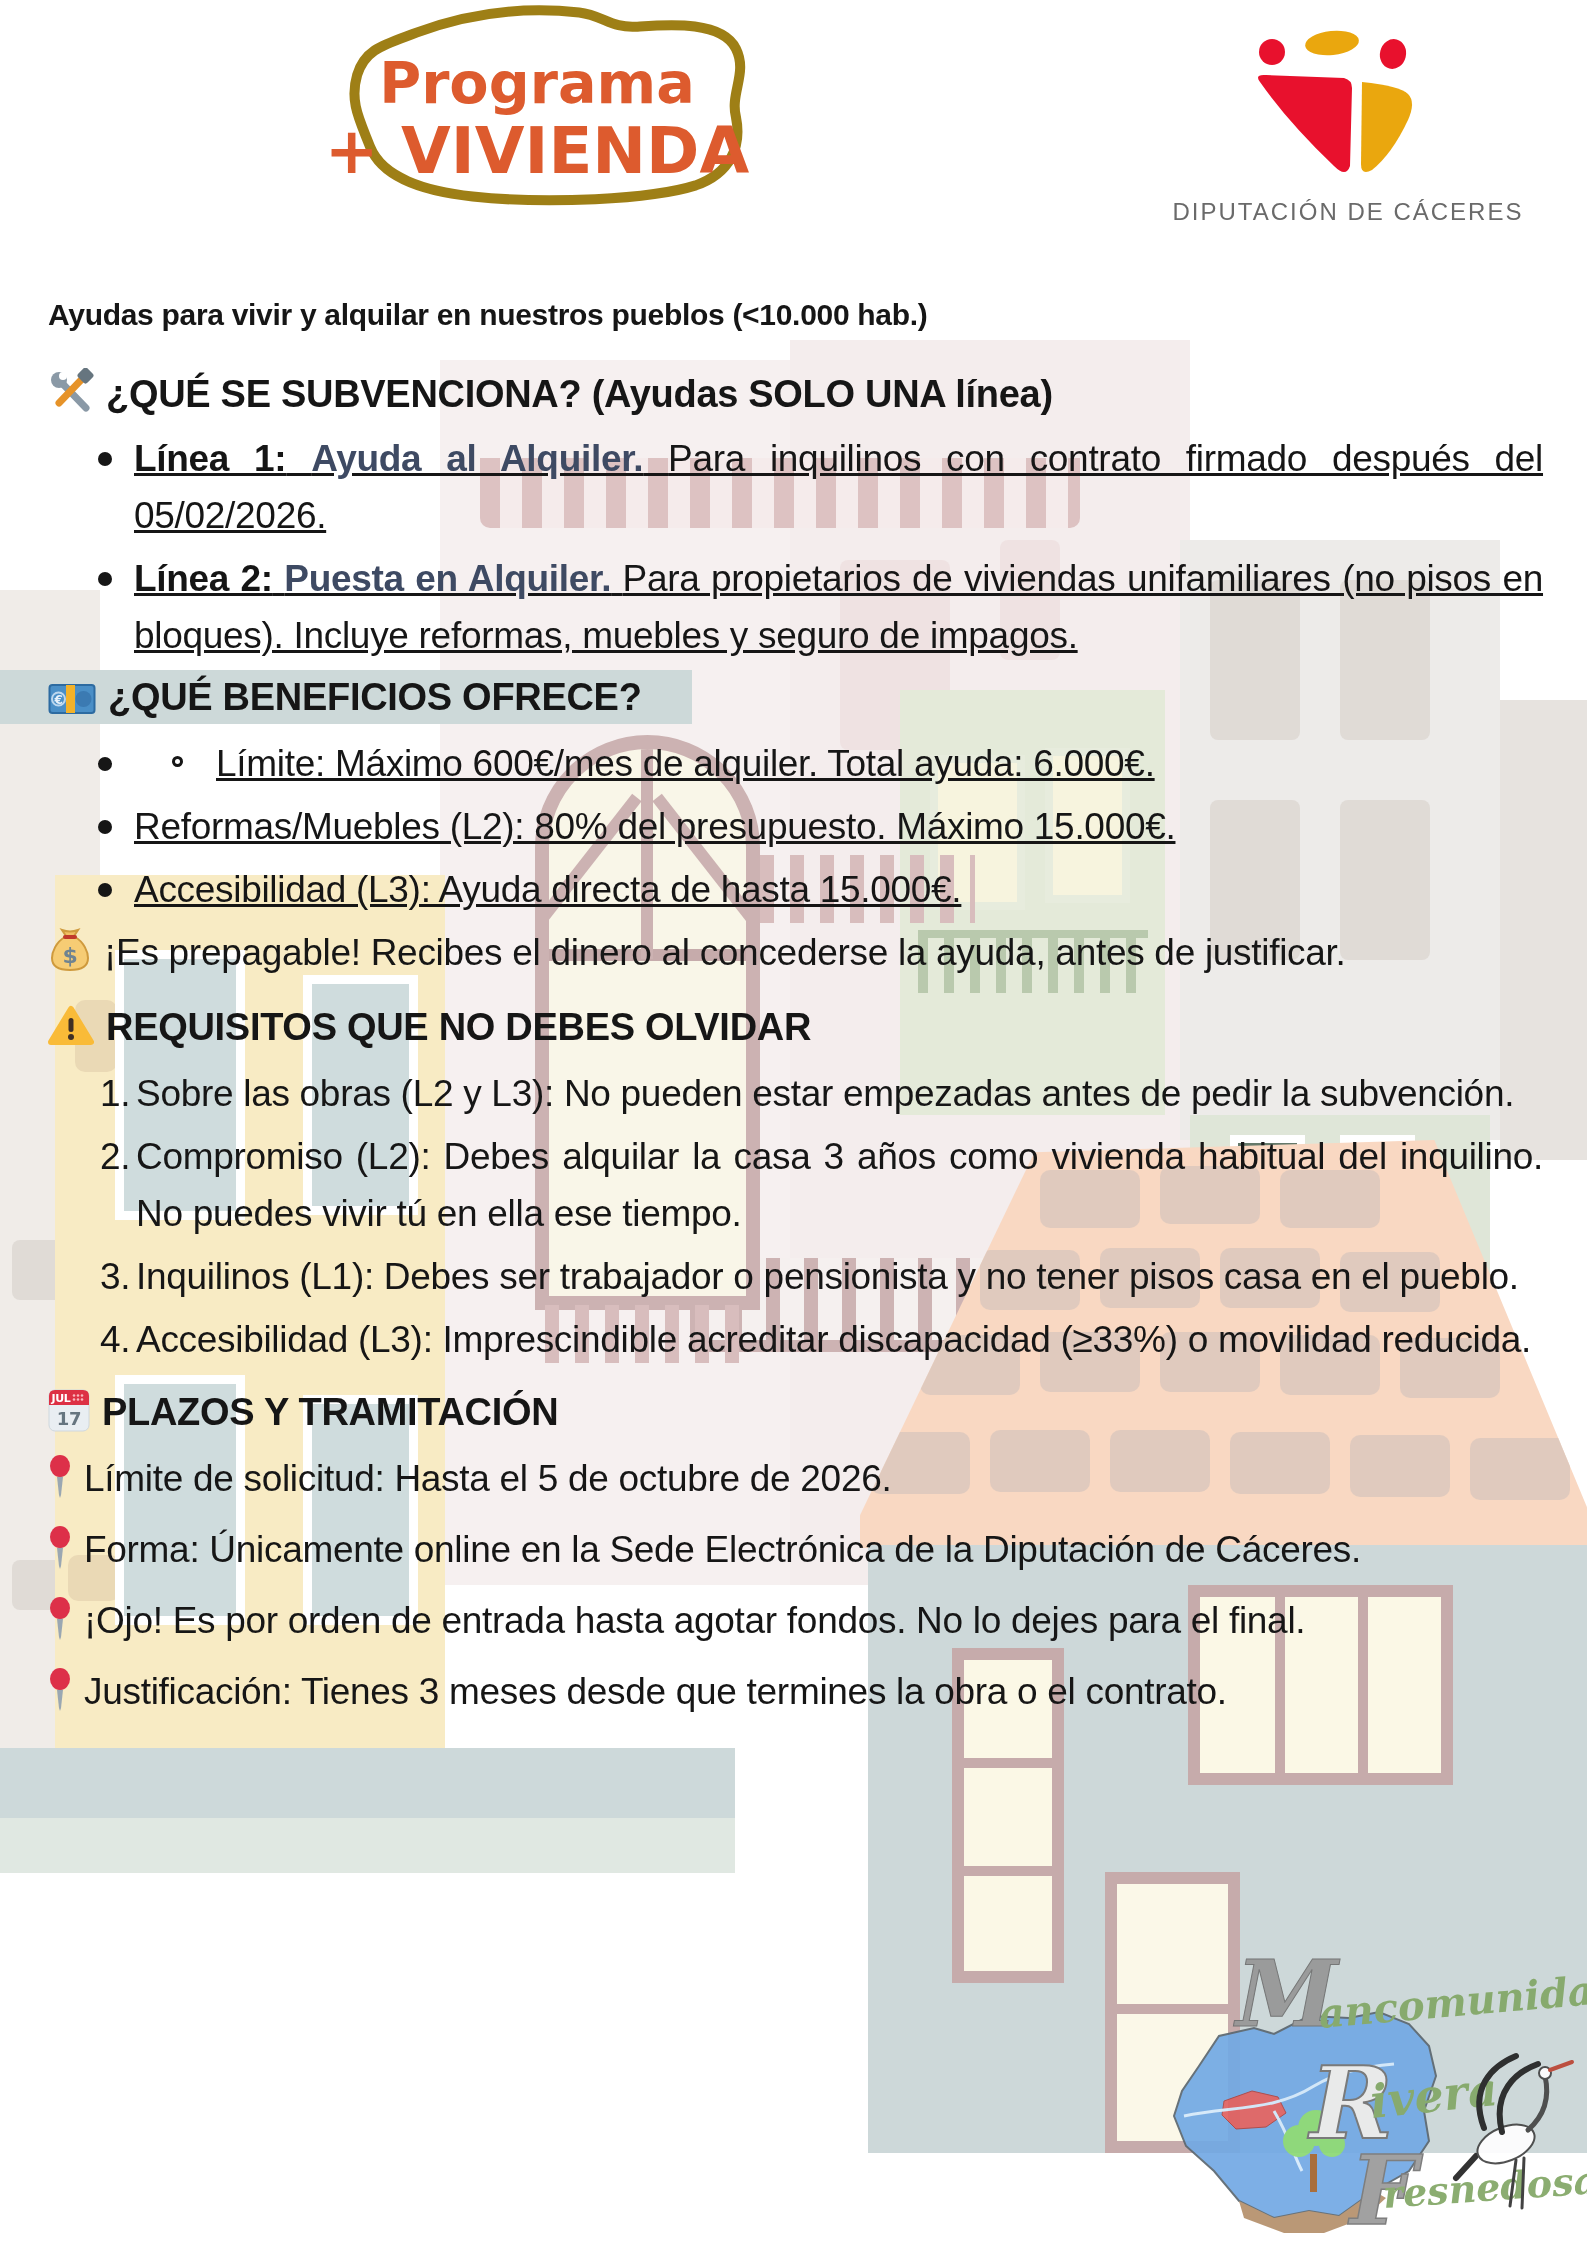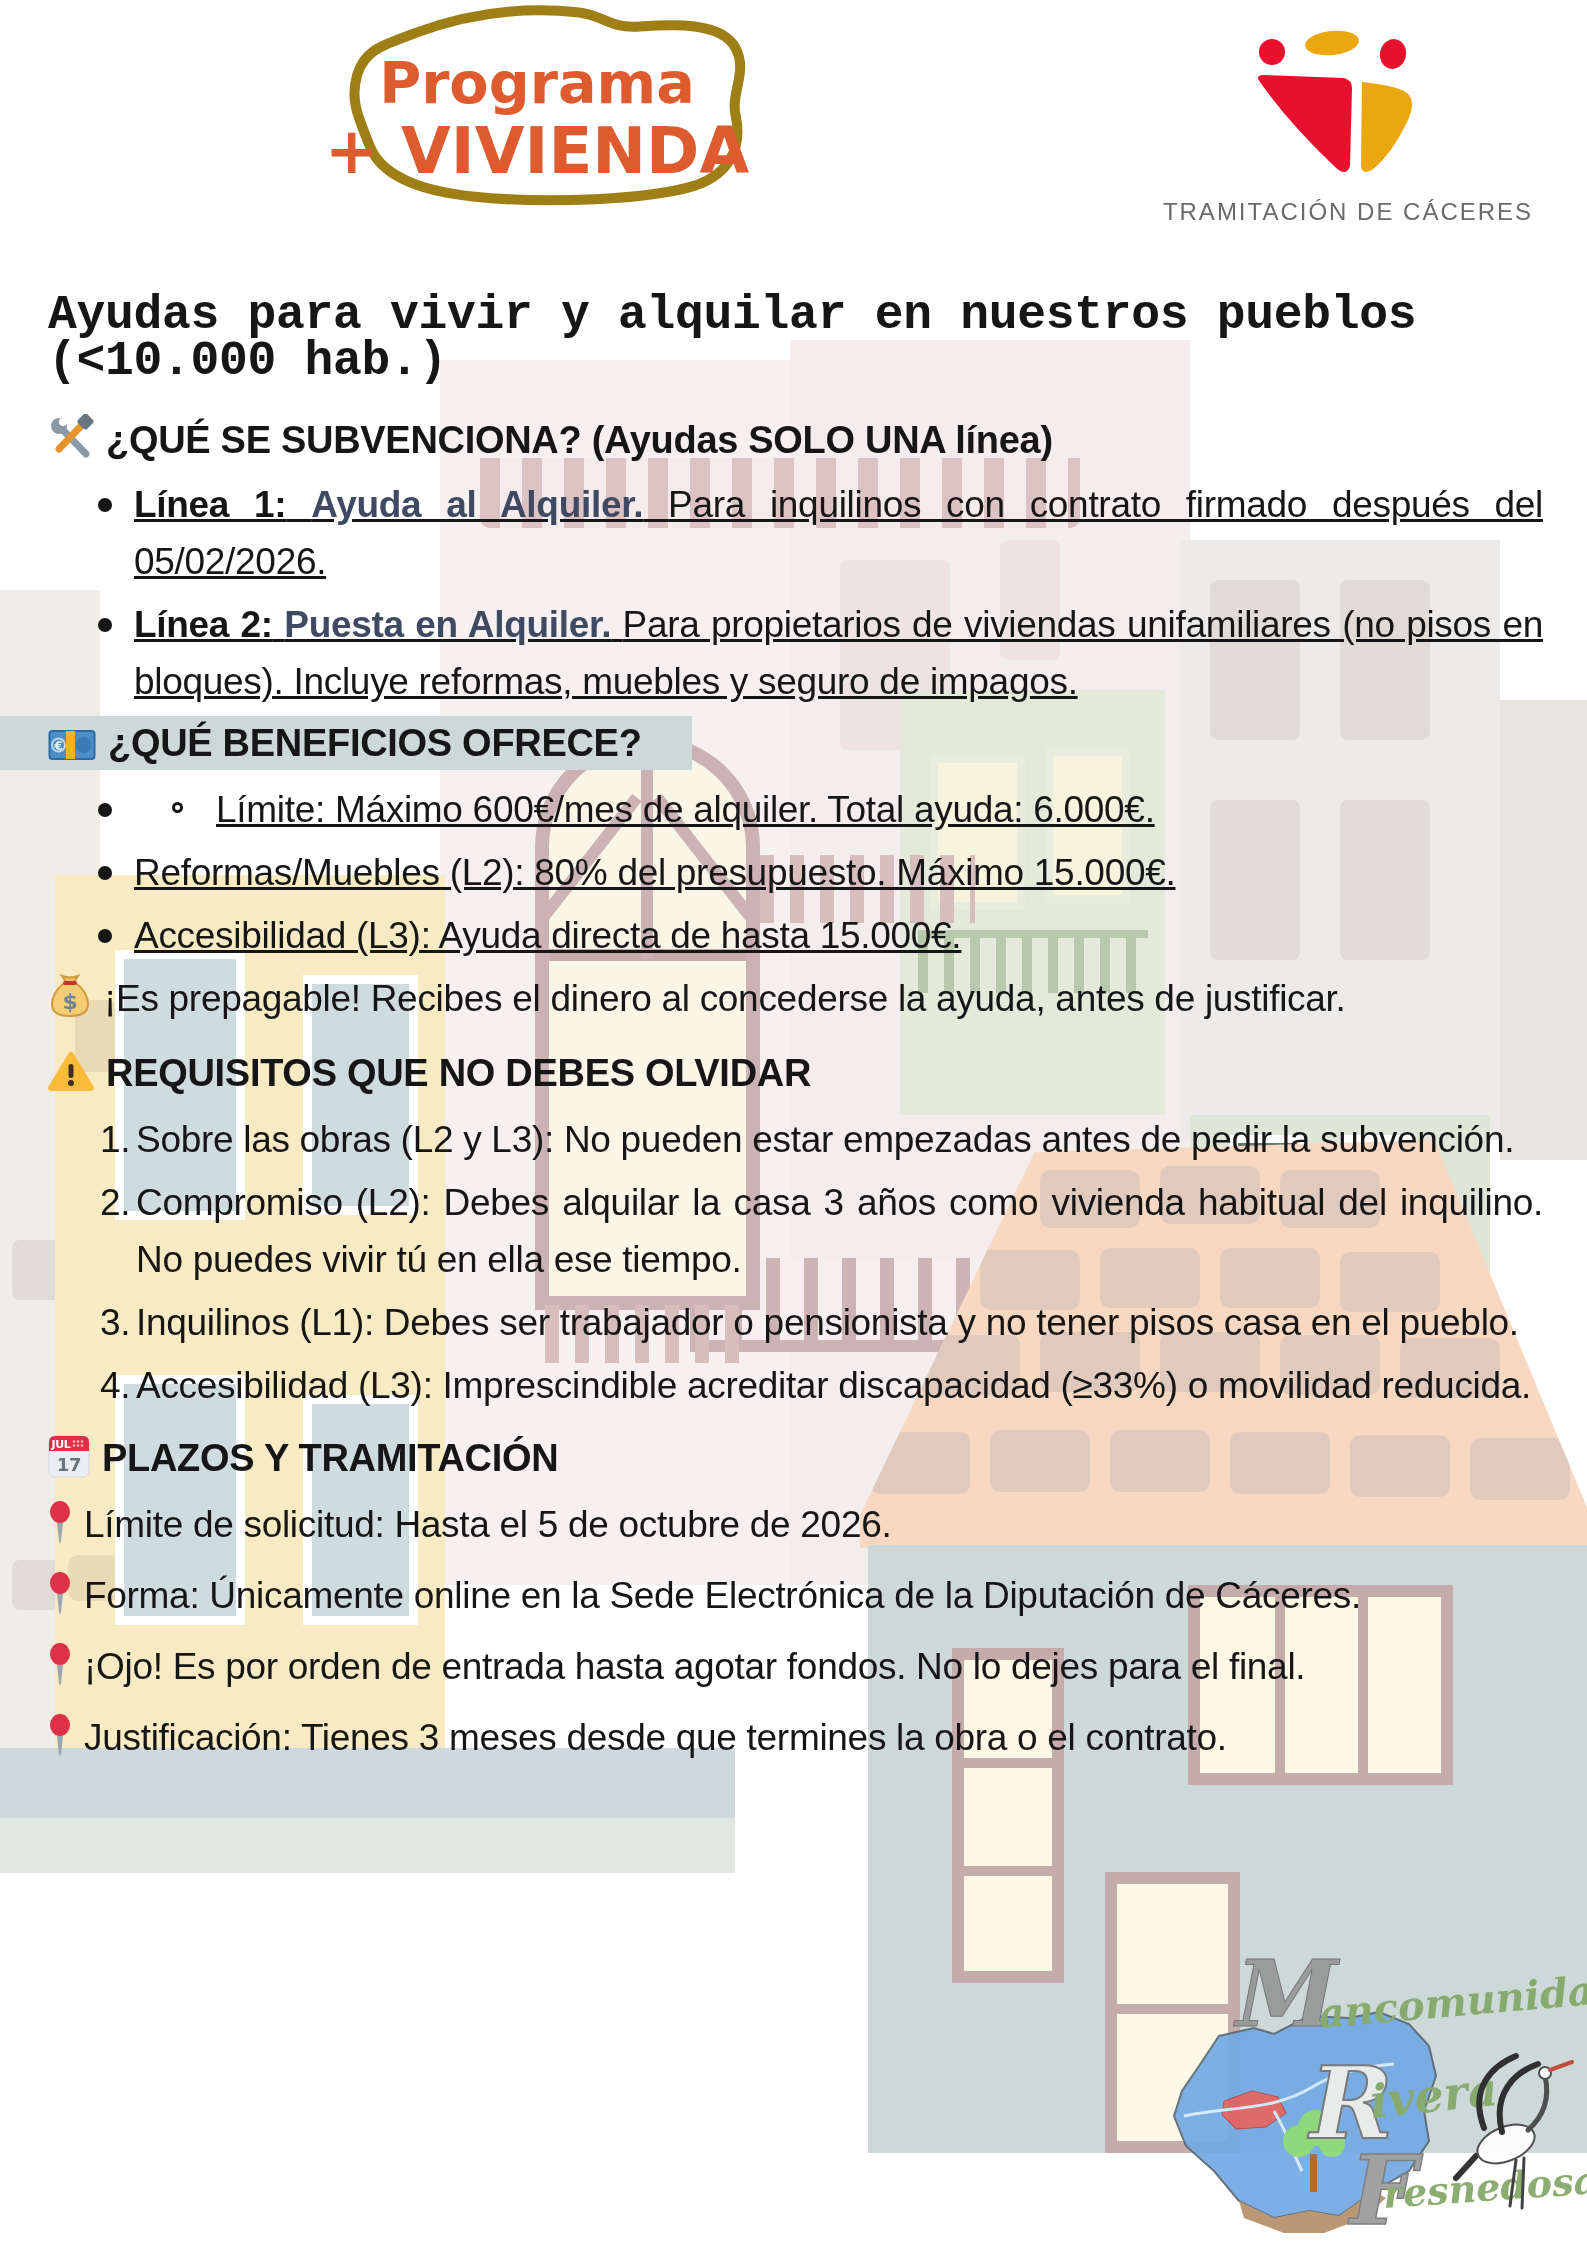--- a/index.html
+++ b/index.html
@@ -20,21 +20,21 @@
   .bar{background:#c6abab;}
   .spoke{background:#ccb2b2;}
   
   .badge{position:absolute;left:320px;top:4px;width:430px;height:202px;z-index:2;}
   .dipu-icon{position:absolute;left:1240px;top:26px;width:190px;height:150px;z-index:2;}
   .dipu-caption{position:absolute;left:1128px;top:198px;width:440px;text-align:center;
       font-size:24px;letter-spacing:2px;color:#6a6a6a;z-index:2;}
   
   .content{position:absolute;inset:0;z-index:1;box-sizing:border-box;
       padding:292px 44px 0 48px;font-size:37px;line-height:57px;letter-spacing:-0.3px;}
-  h1.title{font-size:48px;line-height:46px;font-weight:bold;margin:0 0 30px 0;font-family:Liberation Mono, monospace;}
+  h1.title{font-size:30px;line-height:46px;font-weight:bold;margin:0 0 30px 0;}
   h2.sec{font-size:38px;line-height:46px;font-weight:bold;margin:0 0 6px 0;position:relative;}
   h2.benef{margin-top:10px;margin-bottom:8px;}
   h2.benef::before{content:"";position:absolute;left:-48px;top:-4px;width:692px;height:54px;
       background:#cdd9d9;z-index:-1;}
   h2.req{margin-top:16px;margin-bottom:8px;}
   h2.plaz{margin-top:18px;margin-bottom:8px;}
   .icn{display:inline-block;vertical-align:-7px;margin-right:12px;}
   ul.dot{list-style:none;margin:0 0 6px 0;padding:0 0 0 48px;}
   ul.dot>li{position:relative;padding-left:38px;text-align:justify;margin:0 0 6px 0;text-decoration:underline;}
   ul.dot>li::before{content:"";position:absolute;left:2px;top:22px;width:14px;height:14px;
@@ -158,21 +158,21 @@
     </svg>
   </div>
 
   <svg class="dipu-icon" viewBox="0 0 190 150">
     <circle cx="32" cy="26" r="13" fill="#e8112d"></circle>
     <ellipse cx="92" cy="17" rx="27" ry="12" fill="#eaa70e" transform="rotate(-6 92 17)"></ellipse>
     <ellipse cx="153" cy="28" rx="13" ry="15" fill="#e8112d" transform="rotate(14 153 28)"></ellipse>
     <path d="M20,56 Q14,48 26,49 L104,52 Q112,54 112,62 L110,140 Q106,152 94,140 Q48,96 20,56 Z" fill="#e8112d"></path>
     <path d="M122,56 Q160,60 168,68 Q176,76 168,94 Q152,128 132,144 Q121,150 121,138 Z" fill="#eaa70e"></path>
   </svg>
-  <div class="dipu-caption">TRAMITACIÓN DE CÁCERES</div>
+  <div class="dipu-caption">DIPUTACIÓN DE CÁCERES</div>
 
   <div class="content">
 
     <h1 class="title">Ayudas para vivir y alquilar en nuestros pueblos (&lt;10.000 hab.)</h1>
 
     <h2 class="sec">
       <span class="icn">
         <svg width="46" height="46" viewBox="0 0 46 46">
           <g stroke-linecap="round">
             <line x1="12" y1="13" x2="38" y2="40" stroke="#8a99a6" stroke-width="7"></line>

